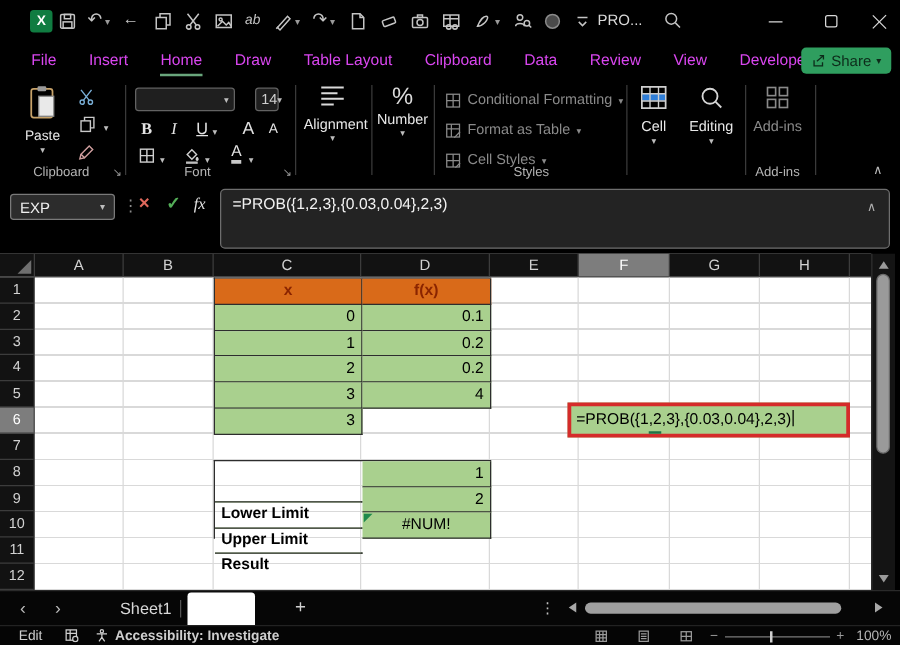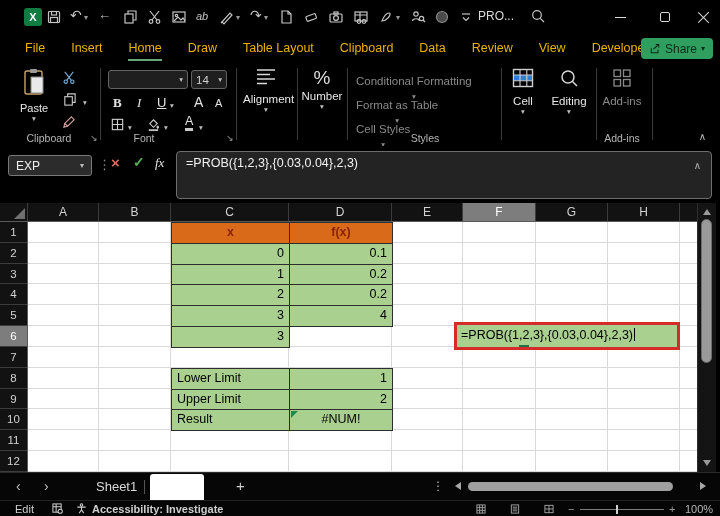--- a/index.html
+++ b/index.html
@@ -22,21 +22,21 @@
             background:#15929c; color:#fff; font-size:9.5px; font-weight:bold; text-align:right; line-height:23px;margin-top:30px; }
   .win-min { position:absolute; left:615px; top:17px; width:11px; height:1px; background:#d9d9d9; }
   .win-max { position:absolute; left:660px; top:12px; width:10px; height:10px; border:1px solid #d9d9d9; border-radius:2px; }
   .win-close { position:absolute; left:698px; top:11px; width:12px; height:12px; }
   .win-close::before,.win-close::after { content:""; position:absolute; left:5px; top:-1px; width:1.4px; height:15px; background:#d9d9d9; }
   .win-close::before { transform:rotate(45deg); } .win-close::after { transform:rotate(-45deg); }
   .hit { cursor:default; }
 
   
   #menurow { position:absolute; left:0; top:34px; width:720px; height:28px; background:#000; display:flex; align-items:center; padding-left:12px; }
-  .mtab { font-size:12.5px; color:#eab308; padding:6px 13px; }
+  .mtab { font-size:12.5px; color:#d946ef; padding:6px 13px; }
   .mtab.active span { border-bottom:2.5px solid #69a67c; padding-bottom:4px; }
   #share-btn { position:absolute; right:7px; top:4px; height:21px; background:#2f9e5f; border-radius:4px;
                display:flex; align-items:center; padding:0 8px; color:#0d2b1a; font-size:12px; gap:4px; }
   #share-btn svg { width:12px; height:12px; stroke:#0d2b1a; fill:none; stroke-width:1.4; }
   #share-btn .chev { font-size:8px; color:#0d2b1a; }
 
   
   #ribbon { position:absolute; left:0; top:62px; width:720px; height:84px; background:#000; }
   .rsep { position:absolute; top:6px; bottom:6px; width:1px; background:#3a3a3a; }
   .glabel { position:absolute; bottom:2px; font-size:10.5px; color:#b5b5b5; text-align:center; }
@@ -46,21 +46,21 @@
   #paste-btn { position:absolute; left:12px; top:6px; width:44px; height:64px; text-align:center; }
   #paste-btn .lbl { font-size:11px; color:#e8e8e8; margin-top:2px; }
   .mini-btn { position:absolute; width:18px; height:18px; }
   .mini-btn svg { width:15px; height:15px; fill:none; stroke-width:1.2; }
   .combo { position:absolute; background:#1f1f1f; border:1px solid #636363; border-radius:3px; height:19px;
            font-size:11.5px; color:#cfcfcf; display:flex; align-items:center; padding:0 4px; justify-content:space-between; }
   .fbtn { position:absolute; font-size:13px; color:#e3e3e3; }
   .bigbtn { position:absolute; width:46px; top:6px; text-align:center; }
   .bigbtn .lbl { font-size:11.5px; color:#e8e8e8; margin-top:3px; }
   .bigbtn.dis .lbl { color:#8a8a8a; }
-  .styles-row { position:absolute; left:356px; height:20px; display:flex; align-items:center; gap:5px; color:#8a8a8a; font-size:11.5px;flex-direction:column; }
+  .styles-row { position:absolute; left:356px; height:20px; display:flex; align-items:center; gap:5px; color:#8a8a8a; font-size:11.5px; }
   .styles-row svg { width:13px; height:13px; stroke:#8a8a8a; fill:none; stroke-width:1.1; }
   #ribbon-collapse { position:absolute; right:14px; bottom:4px; font-size:10px; color:#bdbdbd; }
 
   
   #formularow { position:absolute; left:0; top:146px; width:720px; height:57px; background:#000; }
   #namebox { position:absolute; left:8px; top:9px; width:84px; height:21px; background:#2c2c2c; border:1px solid #7a7a7a;
              border-radius:3px; display:flex; align-items:center; justify-content:space-between; padding:0 7px; font-size:12px; color:#f0f0f0; }
   #namebox .chev { font-size:8px; color:#bdbdbd; }
   #fb-dots { position:absolute; left:98px; top:11px; color:#8a8a8a; font-size:13px; }
   #fb-cancel { position:absolute; left:111px; top:8px; color:#e0695c; font-size:15px; font-weight:bold; }
@@ -89,21 +89,21 @@
                 grid-auto-rows:20.833px; border-top:1px solid #2d2d2d; border-left:1px solid #2d2d2d; }
   #prob-table > div { border-right:1px solid #2d2d2d; border-bottom:1px solid #2d2d2d; font-size:12.5px; line-height:19.5px; }
   .pth { background:#d96a19; color:#8a2400; font-weight:bold; text-align:center; }
   .ptd { background:#a9d08e; color:#000; text-align:right; padding-right:5px; }
 
   
   #limits-table { position:absolute; left:143px; top:145.83px; display:grid; grid-template-columns:118px 103px;
                   grid-auto-rows:20.833px; border-top:1px solid #2d2d2d; border-left:1px solid #2d2d2d; }
   #limits-table > div { border-right:1px solid #2d2d2d; border-bottom:1px solid #2d2d2d; background:#a9d08e;
                         color:#000; font-size:12.5px; line-height:19.5px; }
-  .lt-label { font-weight:normal; padding-left:5px; }
+  .lt-label { font-weight:bold; padding-left:5px;margin-top:32px; }
   .lt-val { text-align:right; padding-right:5px; }
   .lt-err { text-align:center; position:relative; }
   .err-tri { position:absolute; left:1px; top:1px; width:0; height:0; border-top:7px solid #1f8a4c; border-right:7px solid transparent; }
 
   
   #active-box { position:absolute; left:426px; top:100px; width:226px; height:28px; background:#a9d08e;
                 border:3px solid #d52b2b; }
   #active-box .txt { font-size:12.5px; color:#000; line-height:21px; padding-left:4px; white-space:nowrap; }
   #active-box .caret { display:inline-block; width:1px; height:13px; background:#000; margin-left:1px; vertical-align:-2px; }
   #active-box .arg-mark { position:absolute; left:62px; bottom:0px; width:10px; height:2px; background:#1f7145; }
@@ -293,21 +293,21 @@
           <path d="M3 10 l-1 4 4-1"></path>
         </svg></span>
     <div class="glabel" style="left:10px; width:78px">Clipboard</div>
     <span class="launcher hit" style="left:90px">↘</span>
     <div class="rsep" style="left:100px"></div>
 
     <div class="combo hit" style="left:108px; top:8px; width:80px">
       <span></span>
         <span class="chev-s">▾</span>
     </div>
-    <div class="combo hit" style="left:191px; top:8px; width:36px">
+    <div class="combo hit" style="left:204px; top:8px; width:19px">
       <span>14</span>
         <span class="chev-s">▾</span>
     </div>
     <span class="fbtn hit" style="left:113px; top:33px; font-weight:bold; font-family:'Liberation Serif',serif">B</span>
     <span class="fbtn hit" style="left:137px; top:33px; font-style:italic; font-family:'Liberation Serif',serif">I</span>
     <span class="fbtn hit" style="left:157px; top:33px; text-decoration:underline">U</span>
     <span class="chev-s" style="position:absolute; left:170px; top:39px">▾</span>
     <span class="fbtn hit" style="left:194px; top:32px; font-size:14px">A</span>
     <span class="fbtn hit" style="left:215px; top:35px; font-size:11px">A</span>
     <span class="mini-btn hit ric" style="left:110px; top:55px">
@@ -318,21 +318,21 @@
     <span class="chev-s" style="position:absolute; left:128px; top:61px">▾</span>
     <span class="mini-btn hit ric" style="left:146px; top:55px">
       <svg viewBox="0 0 16 16">
           <path d="M4 7 L8 3 l4 4 -4 4 z"></path>
           <path d="M12.5 9.5 q1.5 2 0 2.5 q-1.5-.5 0-2.5" fill="#bdbdbd"></path>
           <rect x="3" y="13" width="10" height="2" fill="#bdbdbd" stroke="none"></rect>
         </svg></span>
     <span class="chev-s" style="position:absolute; left:164px; top:61px">▾</span>
     <span class="fbtn hit" style="left:185px; top:53px; font-size:12.5px; border-bottom:3px solid #c9c9c9; line-height:13px">A</span>
     <span class="chev-s" style="position:absolute; left:199px; top:61px">▾</span>
-    <div class="glabel" style="left:114px; width:60px">Font</div>
+    <div class="glabel" style="left:128px; width:60px">Font</div>
     <span class="launcher hit" style="left:226px">↘</span>
     <div class="rsep" style="left:236px"></div>
 
     <div class="bigbtn hit" style="left:243px">
       <svg width="22" height="18" viewBox="0 0 22 18">
           <g stroke="#d9d9d9" stroke-width="1.6" fill="none">
             <path d="M2 2 h18 M2 6.5 h13 M2 11 h18 M2 15.5 h10"></path>
           </g>
         </svg>
       <div class="lbl">Alignment</div>

